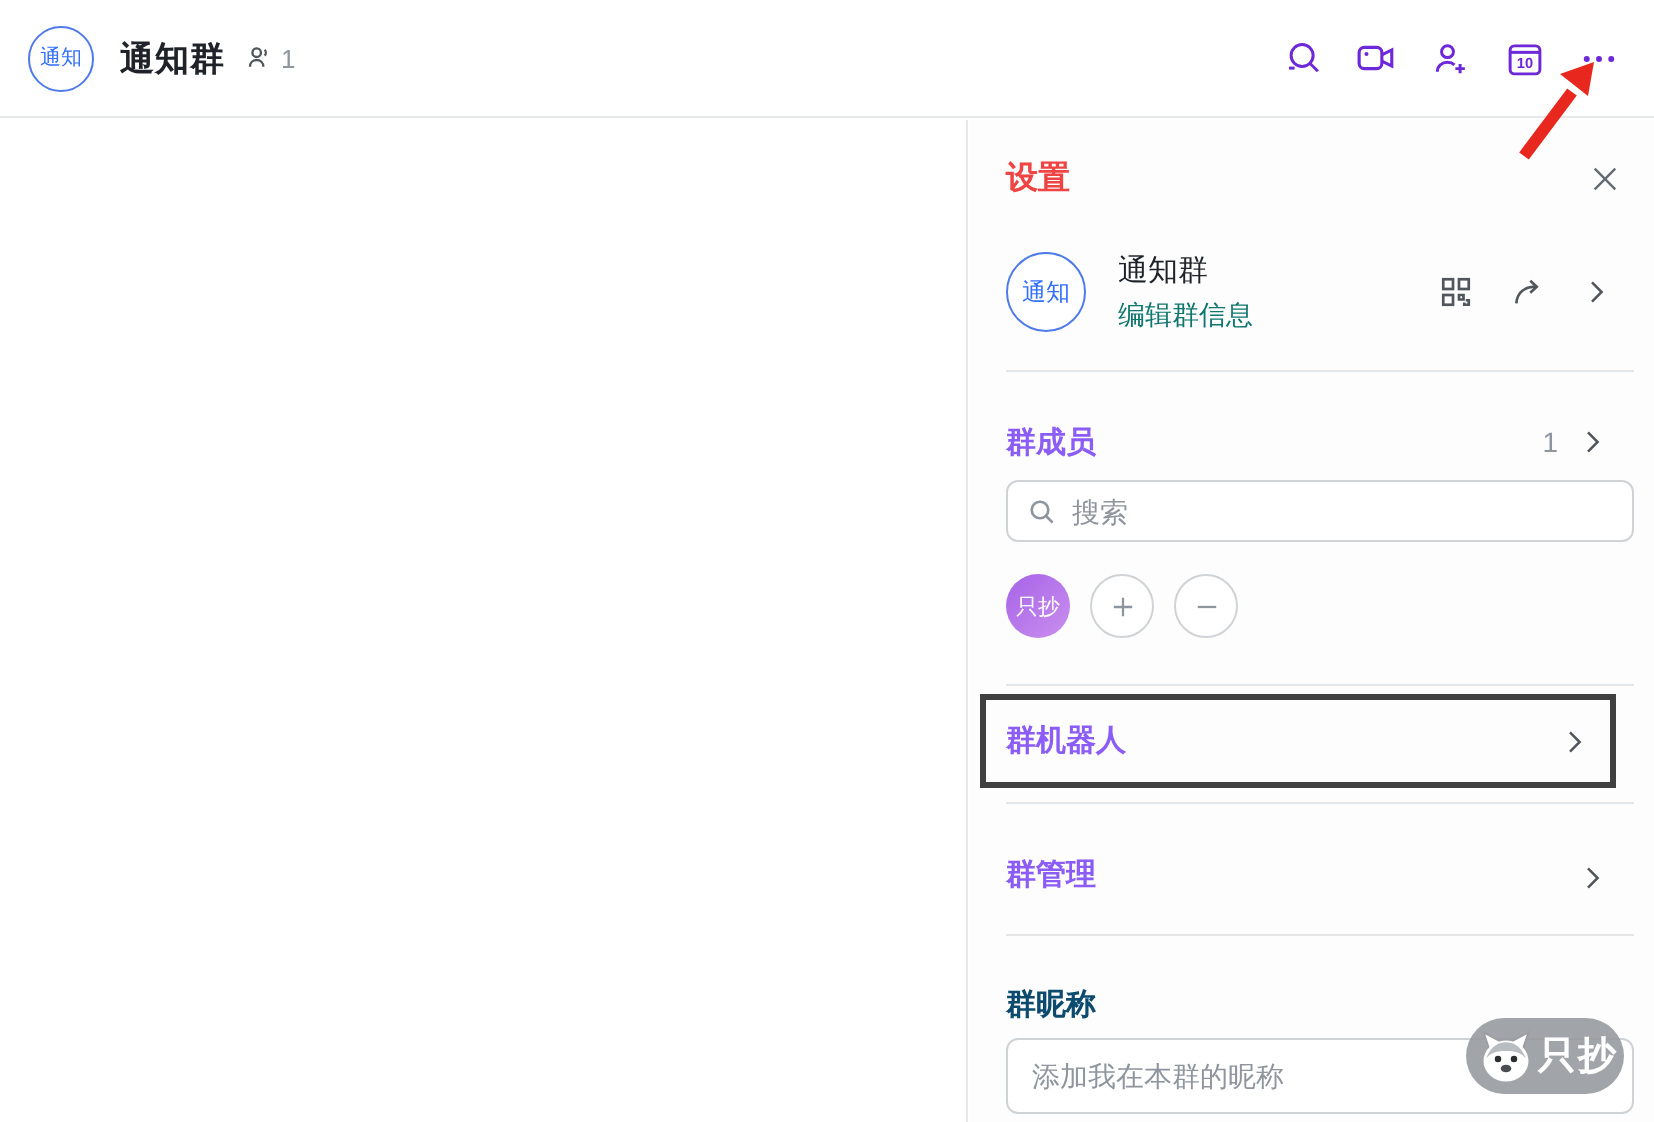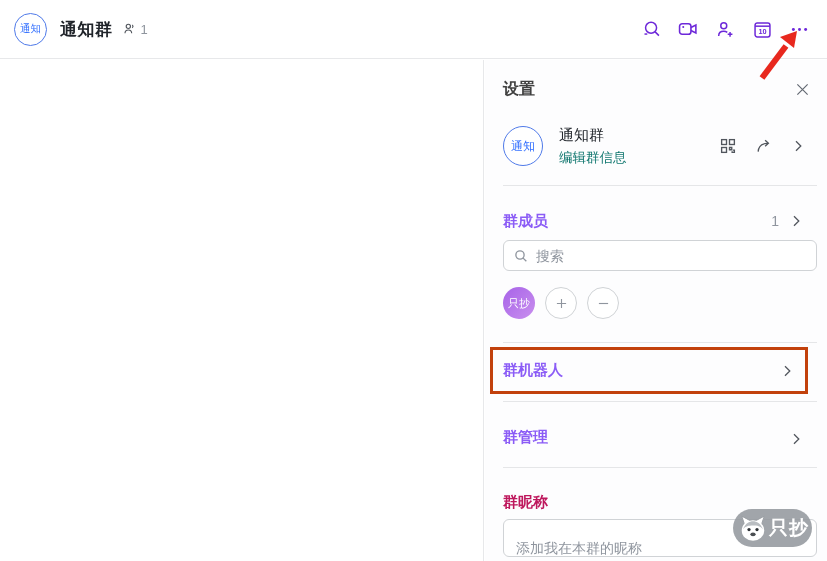--- a/index.html
+++ b/index.html
@@ -22,21 +22,21 @@
   .annot-arrow { position:absolute; left:752px; top:24px; width:56px; height:60px; z-index:20; pointer-events:none; }
 
   
   .main-area { position:absolute; top:60px; left:0; width:484px; height:501px; background:#fff;
                border-right:1px solid #e7e8ea; }
 
   
   .panel { position:absolute; top:60px; left:485px; width:342px; height:501px; background:#fdfdfe;
            padding:0 10px 0 18px; }
   .settings-header { margin-top:20px; height:19px; display:flex; align-items:center; }
-  .settings-title { font-size:16px; font-weight:600; color:#404040; }
+  .settings-title { font-size:16px; font-weight:600; color:#ef4444; }
   .close-btn { margin-left:auto; margin-right:5px; width:19px; height:19px; color:#646a73;
                display:flex; align-items:center; justify-content:center; cursor:pointer; }
 
   .group-info { margin-top:27px; height:40px; display:flex; align-items:center; }
   .gi-avatar { width:40px; height:40px; border-radius:50%; border:1px solid #4f7ae9; color:#3370ff;
                font-size:12px; display:flex; align-items:center; justify-content:center; flex:none; background:#fff; }
   .gi-meta { margin-left:16px; display:flex; flex-direction:column; gap:4px; }
   .gi-name { font-size:15px; font-weight:500; color:#1f2329; }
   .gi-edit { font-size:13.5px; color:#0f766e; cursor:pointer; }
   .gi-actions { margin-left:auto; display:flex; align-items:center; gap:16px; margin-right:11px; color:#51565d; }
@@ -58,27 +58,27 @@
                       font-family:"Liberation Sans", sans-serif; }
   .search-box input::placeholder, .nick-input input::placeholder { color:#8f959e; }
 
   .member-row { margin-top:16px; height:32px; display:flex; align-items:center; gap:10px; }
   .member-avatar { width:32px; height:32px; border-radius:50%; color:#fff; font-size:11px;
                    display:flex; align-items:center; justify-content:center; cursor:pointer; }
   .circle-btn { width:32px; height:32px; border-radius:50%; border:1px solid #d0d3d6; background:#fff;
                 color:#8f959e; display:flex; align-items:center; justify-content:center; cursor:pointer; }
 
   .robot-row { margin-top:4px; margin-left:-13px; margin-right:9px; height:47px;
-               border:3px solid #c2410c; display:flex; align-items:center;
+               border:3px solid #404040; display:flex; align-items:center;
                padding-left:10px; padding-right:4px; cursor:pointer; background:transparent; }
   .plain-row { margin-top:26px; height:19px; display:flex; align-items:flex-end; cursor:pointer; }
 
-  .nick-label { margin-top:25px; height:18px; font-size:15px; font-weight:600; color:#be185d; }
+  .nick-label { margin-top:25px; height:18px; font-size:15px; font-weight:600; color:#0c4a6e; }
   .nick-input { margin-top:8px; height:38px; border:1px solid #d0d3d6; border-radius:6px; background:#fff;
-                display:flex; align-items:flex-end; padding:0 12px; }
+                display:flex; align-items:center; padding:0 12px; }
   .nick-input input { border:none; outline:none; flex:1; font-size:14px; color:#1f2329; background:transparent;
                       font-family:"Liberation Sans", sans-serif; }
 
   
   .watermark { position:absolute; top:449px; right:15px; width:79px; height:38px; border-radius:19px;
                background:rgba(148,153,158,0.88); display:flex; align-items:center; padding-left:5px;
                z-index:10; pointer-events:none; }
   .wm-logo { width:30px; height:30px; flex:none; }
   .wm-text { color:#fff; font-size:19px; font-weight:700; margin-left:1px; letter-spacing:1px; }
 </style>

